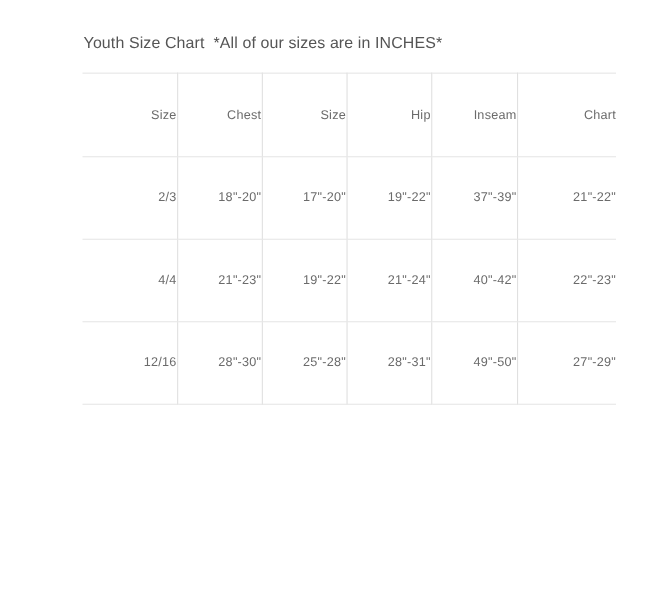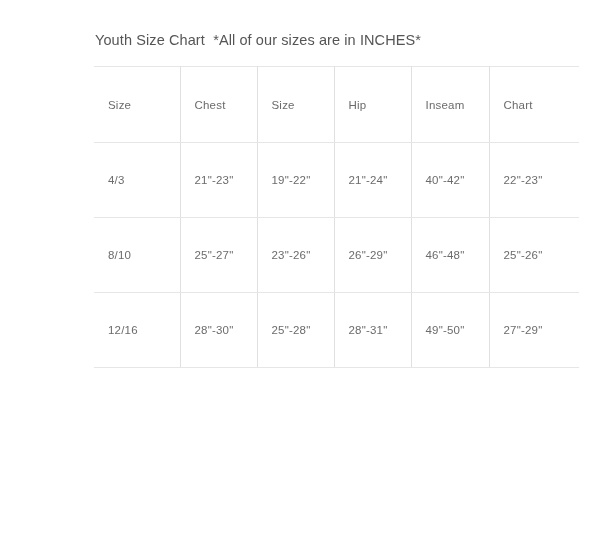--- a/index.html
+++ b/index.html
@@ -11,21 +11,20 @@
     height: 545px;
     background: #ffffff;
     font-family: "Liberation Sans", sans-serif;
     overflow: hidden;
   }
   .page {
     position: relative;
     width: 528px;
     height: 545px;
     background: #ffffff;
-    margin-left: 19px;
   }
   .chart-title {
     position: absolute;
     left: 76px;
     top: 30px;
     font-size: 14.5px;
     color: #555555;
     letter-spacing: 0.1px;
     white-space: pre;
     line-height: 20px;
@@ -36,21 +35,21 @@
     top: 66px;
     width: 485px;
     border-collapse: collapse;
     table-layout: fixed;
   }
   .size-table td,
   .size-table th {
     border-right: 1px solid #e0e0e0;
     border-bottom: 1px solid #e6e6e6;
     font-weight: normal;
-    text-align: left;
+    text-align: right;
     vertical-align: middle;
     font-size: 11.5px;
     color: #6b6b6b;
     padding: 0 0 0 14px;
     height: 75px;
     box-sizing: border-box;
     letter-spacing: 0.2px;
   }
   .size-table thead th {
     border-top: 1px solid #e6e6e6;
@@ -91,34 +90,34 @@
         <th>Size</th>
         <th>Chest</th>
         <th>Size</th>
         <th>Hip</th>
         <th>Inseam</th>
         <th>Chart</th>
       </tr>
     </thead>
     <tbody>
       <tr>
-        <td>4/3</td>
+        <td>2/3</td>
+        <td>18"-20"</td>
+        <td>17"-20"</td>
+        <td>19"-22"</td>
+        <td>37"-39"</td>
+        <td>21"-22"</td>
+      </tr>
+      <tr>
+        <td>4/4</td>
         <td>21"-23"</td>
         <td>19"-22"</td>
         <td>21"-24"</td>
         <td>40"-42"</td>
         <td>22"-23"</td>
-      </tr>
-      <tr>
-        <td>8/10</td>
-        <td>25"-27"</td>
-        <td>23"-26"</td>
-        <td>26"-29"</td>
-        <td>46"-48"</td>
-        <td>25"-26"</td>
       </tr>
       <tr>
         <td>12/16</td>
         <td>28"-30"</td>
         <td>25"-28"</td>
         <td>28"-31"</td>
         <td>49"-50"</td>
         <td>27"-29"</td>
       </tr>
     </tbody>

